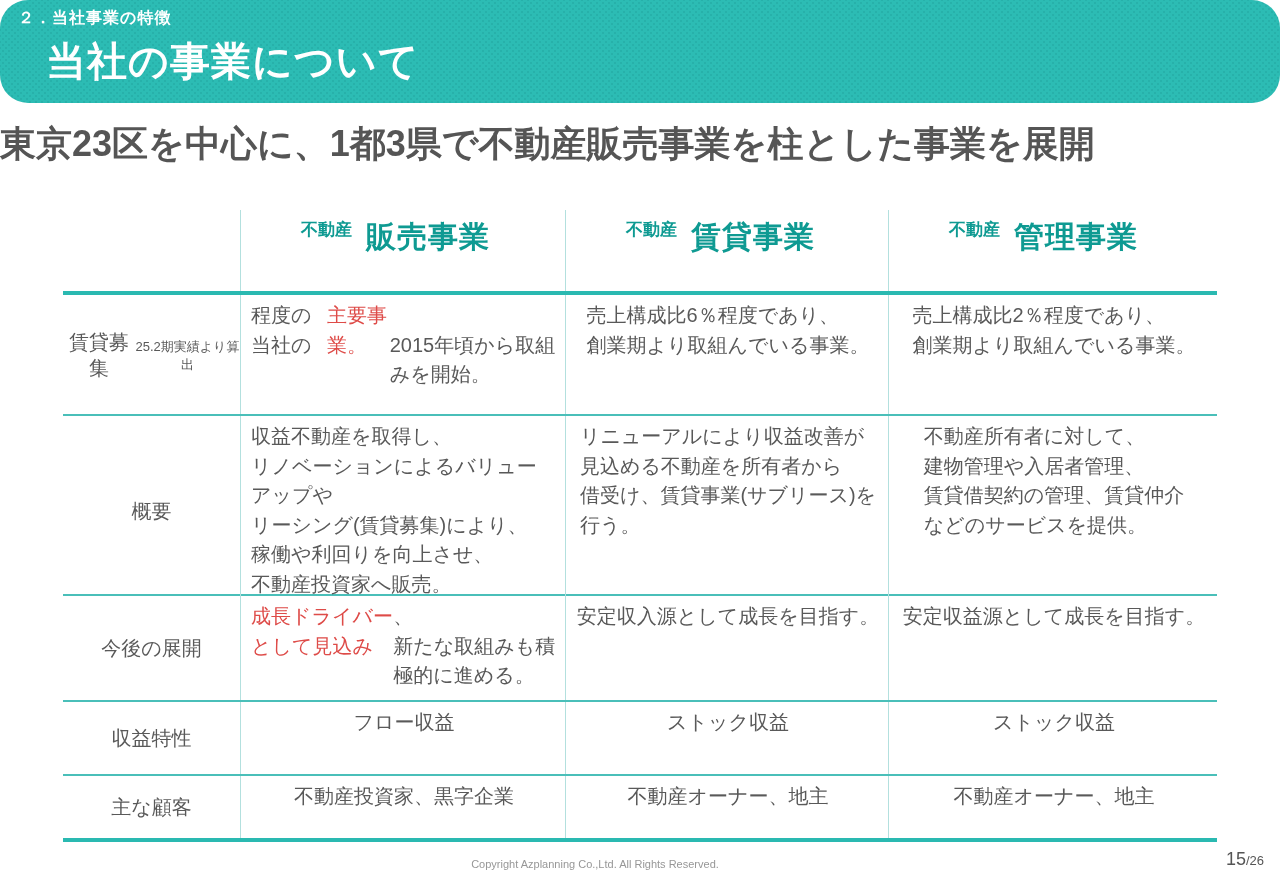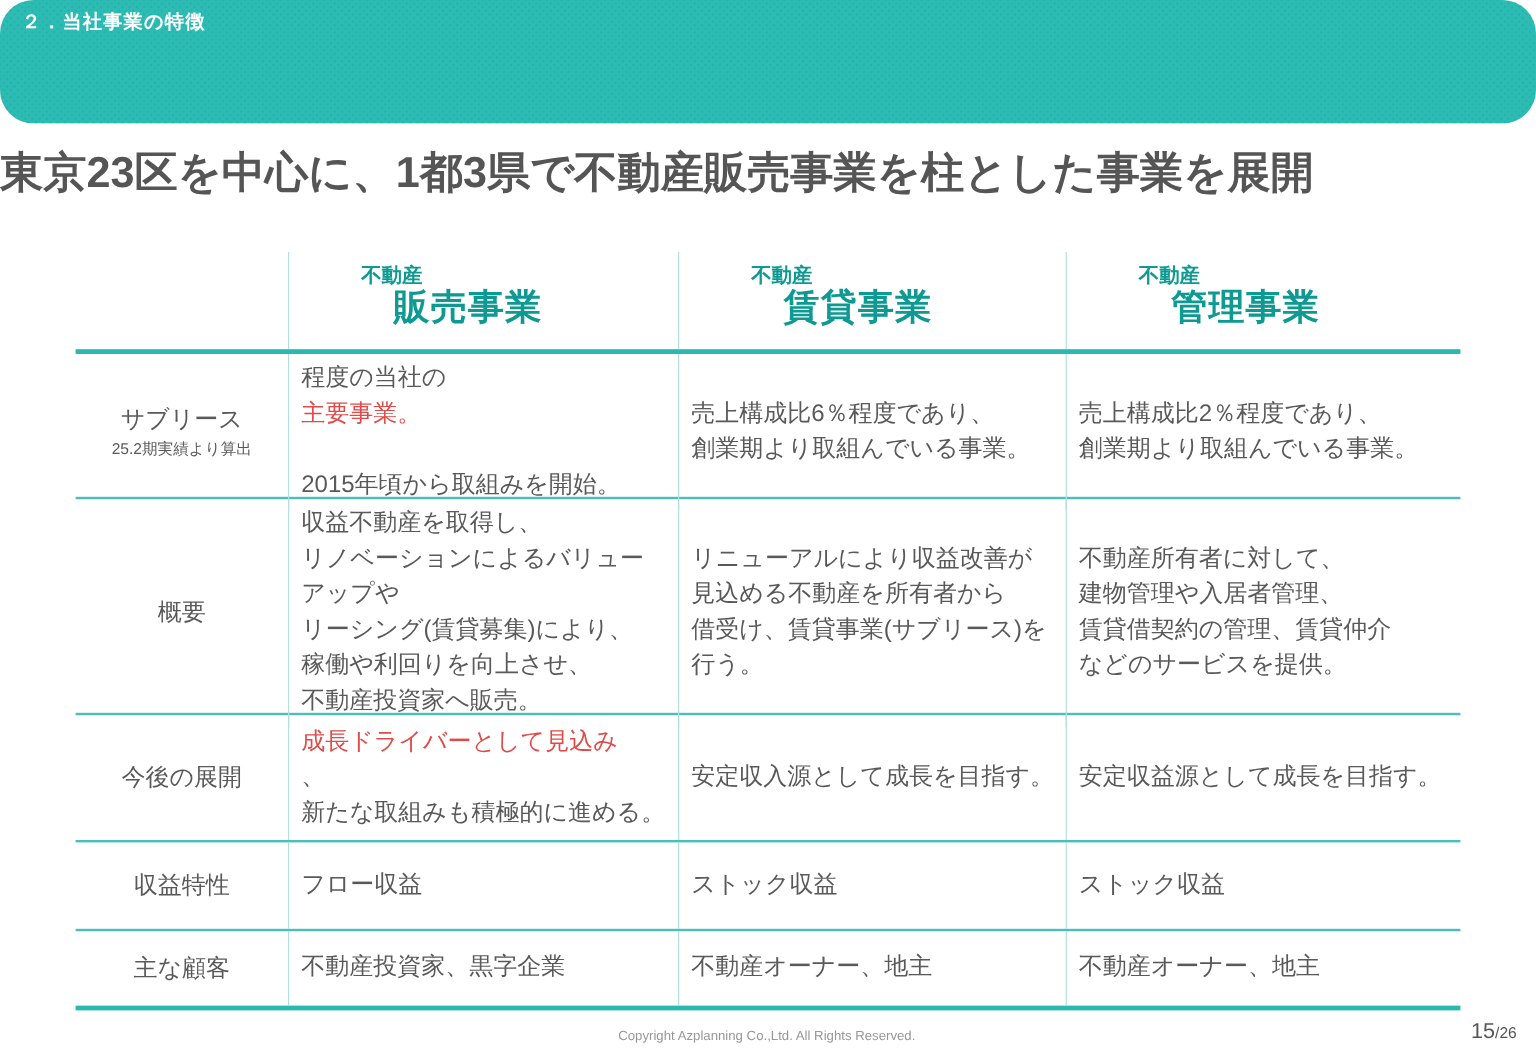--- a/index.html
+++ b/index.html
@@ -34,59 +34,60 @@
     font-size:36px;font-weight:bold;color:#555555;letter-spacing:0px;
   }
   
   .biz-table{
     position:absolute;left:63px;top:210px;width:1154px;
   }
   .trow{
     display:grid;
     grid-template-columns:177px 325px 323px 329px;
   }
-  .tcell{box-sizing:border-box;display:flex;flex-direction:column;justify-content:center;}
+  .tcell{box-sizing:border-box;display:flex;flex-direction:row;justify-content:center;}
   .trow > .tcell + .tcell{border-left:1px solid #b3e0de;}
   .thead{height:81px;border-bottom:4px solid #2ab9b1;}
   .rthin{border-bottom:2px solid #4abfb9;}
   .rlast{border-bottom:4px solid #2ab9b1;}
   .row-h1{height:119px;}
   .row-h2{height:178px;}
   .row-h3{height:104px;}
   .row-h4{height:72px;}
   .row-h5{height:62px;}
   .hcell{justify-content:flex-start;padding:10px 0 0 60px;}
   .htag{font-size:17px;font-weight:bold;color:#0e9a92;line-height:1.2;}
-  .hname{font-size:30px;font-weight:bold;color:#0e9a92;line-height:1.15;margin-left:27px;letter-spacing:1px;}
+  .hname{font-size:30px;font-weight:bold;color:#0e9a92;line-height:1.15;margin-left:14px;letter-spacing:1px;}
   .labelcell{align-items:center;text-align:center;}
   .rlabel{font-size:20px;color:#595959;line-height:1.3;}
   .rnote{font-size:13px;color:#595959;margin-top:2px;text-align:center;}
   .dcell{
     padding:6px 8px 6px 10px;
     font-size:20px;color:#595959;line-height:1.48;
     white-space:pre-line;
   }
   .dcell .red{color:#de4b48;}
   
   .copyright{
     position:absolute;left:0;top:858px;width:1190px;text-align:center;
-    font-size:11px;color:#979797;padding-left:44px;
+    font-size:11px;color:#979797;
   }
   .pagenum{
     position:absolute;right:16px;top:849px;
     color:#555555;
   }
   .pn-big{font-size:18px;}
   .pn-small{font-size:13px;}
 </style>
 </head>
 <body>
 
 <div class="top-band">
   <div class="section-label">２．当社事業の特徴</div>
+  <div class="page-title">当社の事業について</div>
 </div>
 
 <div class="heading">東京23区を中心に、1都3県で不動産販売事業を柱とした事業を展開</div>
 
 <div class="biz-table">
 
   <div class="trow thead">
     <div class="tcell labelcell"></div>
     <div class="tcell hcell">
       <div class="htag">不動産</div>
@@ -97,21 +98,21 @@
       <div class="hname">賃貸事業</div>
     </div>
     <div class="tcell hcell">
       <div class="htag">不動産</div>
       <div class="hname">管理事業</div>
     </div>
   </div>
 
   <div class="trow row-h1 rthin">
     <div class="tcell labelcell">
-      <div class="rlabel">サブリース</div>
+      <div class="rlabel">賃貸募集</div>
       <div class="rnote">25.2期実績より算出</div>
     </div>
     <div class="tcell dcell"><span>程度の当社の
 </span><span class="red">主要事業。</span><span>
 2015年頃から取組みを開始。</span></div>
     <div class="tcell dcell"><span>売上構成比6％程度であり、
 創業期より取組んでいる事業。</span></div>
     <div class="tcell dcell"><span>売上構成比2％程度であり、
 創業期より取組んでいる事業。</span></div>
   </div>

